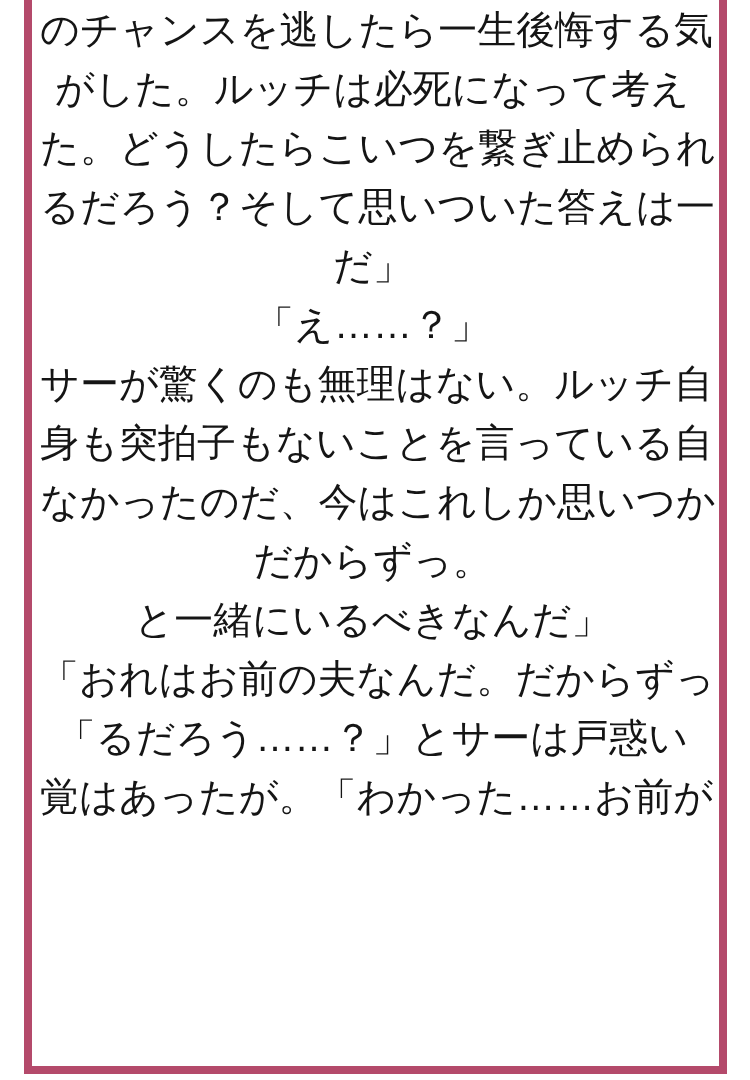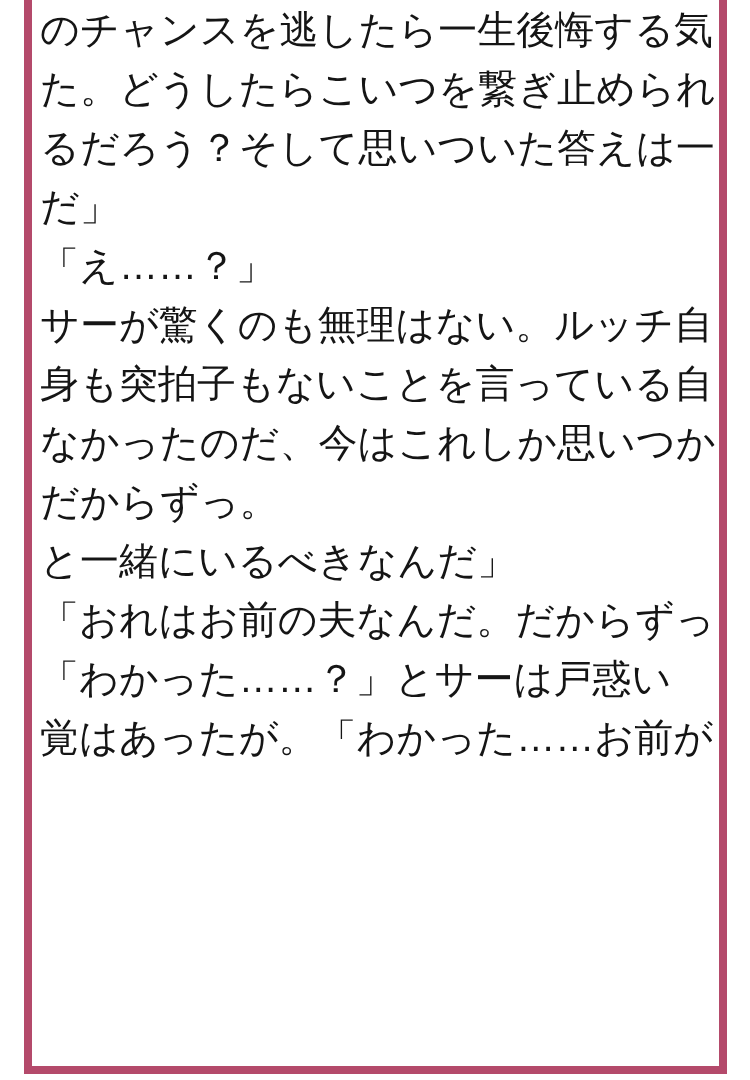--- a/index.html
+++ b/index.html
@@ -13,20 +13,21 @@
     height: 1080px;
     background: var(--page-bg);
     overflow: hidden;
     font-family: "Liberation Sans", "DejaVu Sans", sans-serif;
   }
   .page {
     position: relative;
     width: 750px;
     height: 1080px;
     background: var(--page-bg);
+    text-align: center;
   }
   
   .text-frame {
     position: absolute;
     left: 24px;
     top: -40px;                 
     width: 703px;               
     height: 1114px;             
     border: 8px solid var(--frame-border);
     background: var(--page-bg);
@@ -45,27 +46,28 @@
     height: 59px;
   }
 </style>
 </head>
 <body>
 
 <div class="page">
   <div class="text-frame">
     <div class="novel-text">
       <div class="text-line">のチャンスを逃したら一生後悔する気</div>
+      <div class="text-line">がした。ルッチは必死になって考え</div>
       <div class="text-line">た。どうしたらこいつを繋ぎ止められ</div>
       <div class="text-line">るだろう？そして思いついた答えは一</div>
       <div class="text-line">だ」</div>
       <div class="text-line">「え……？」</div>
       <div class="text-line">サーが驚くのも無理はない。ルッチ自</div>
       <div class="text-line">身も突拍子もないことを言っている自</div>
       <div class="text-line">なかったのだ、今はこれしか思いつか</div>
       <div class="text-line">だからずっ。</div>
       <div class="text-line">と一緒にいるべきなんだ」</div>
       <div class="text-line">「おれはお前の夫なんだ。だからずっ</div>
-      <div class="text-line">「わかった……？」とサーは戸惑い</div>
+      <div class="text-line">「るだろう……？」とサーは戸惑い</div>
       <div class="text-line">覚はあったが。「わかった……お前が</div>
     </div>
   </div>
 </div>
 
 </body></html>

